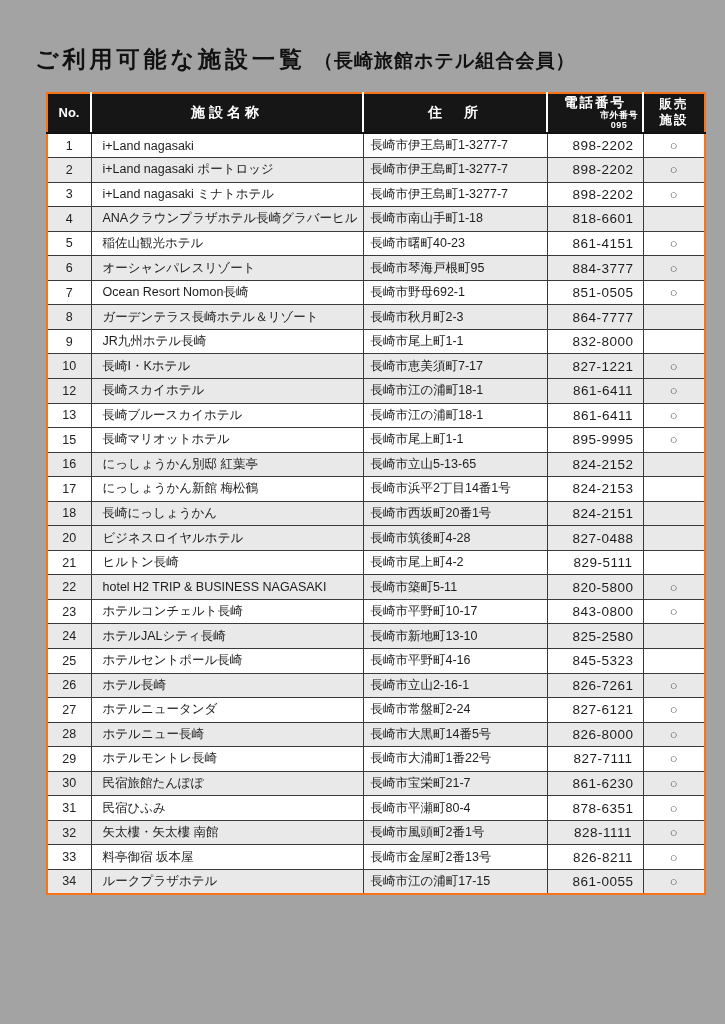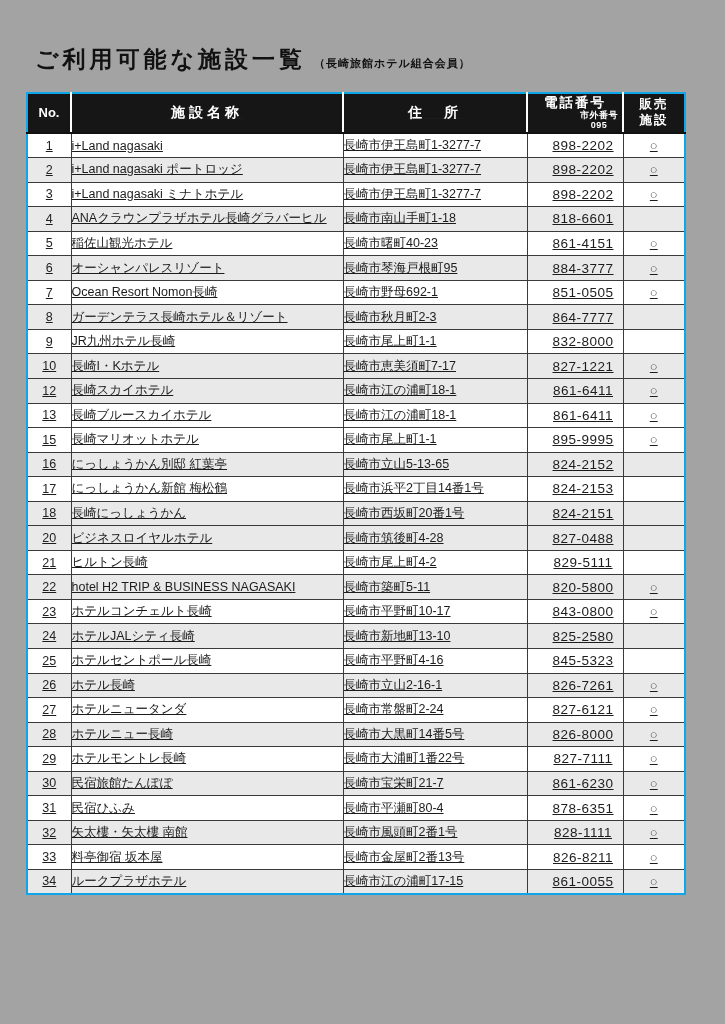--- a/index.html
+++ b/index.html
@@ -21,33 +21,32 @@
     align-items: baseline;
     white-space: nowrap;
   }
   .doc-title {
     font-size: 23px;
     font-weight: bold;
     letter-spacing: 4px;
     color: #111;
   }
   .doc-subtitle {
-    font-size: 11px;
+    font-size: 19px;
     font-weight: bold;
     margin-left: 8px;
     letter-spacing: 1px;
     color: #111;
   }
   table.facility-table {
-    margin: 17px 0 0 26px;
+    margin: 17px 0 0 46px;
     border-collapse: collapse;
     table-layout: fixed;
     width: 658px;
-    border: 2px solid #0ea5e9;
-    text-decoration: underline;
+    border: 2px solid #f97316;
   }
   col.c-no    { width: 44px; }
   col.c-name  { width: 272px; }
   col.c-addr  { width: 184px; }
   col.c-phone { width: 96px; }
   col.c-sales { width: 62px; }
   thead th {
     background: #161616;
     color: #ffffff;
     font-weight: bold;
@@ -74,22 +73,22 @@
     border: 1px solid #3a3a3a;
     font-size: 12.5px;
     vertical-align: middle;
     background: #ffffff;
     padding: 0;
     overflow: hidden;
     white-space: nowrap;
   }
   tbody tr.alt td { background: #e9e9e9; }
   td.no-cell    { text-align: center; font-size: 12.5px; color: #222; }
-  td.name-cell  { text-align: left; }
-  td.addr-cell  { text-align: left; padding-left: 0; }
+  td.name-cell  { text-align: left; padding-left: 11px; }
+  td.addr-cell  { text-align: left; padding-left: 7px; }
   td.phone-cell { text-align: center; font-size: 13.5px; letter-spacing: 0.5px; padding-left: 16px; }
   td.sales-cell { text-align: center; font-size: 13px; color: #4a4a4a; }
 </style>
 </head>
 <body>
 
 <div class="page">
 
   <div class="title-block">
     <span class="doc-title">ご利用可能な施設一覧</span>

